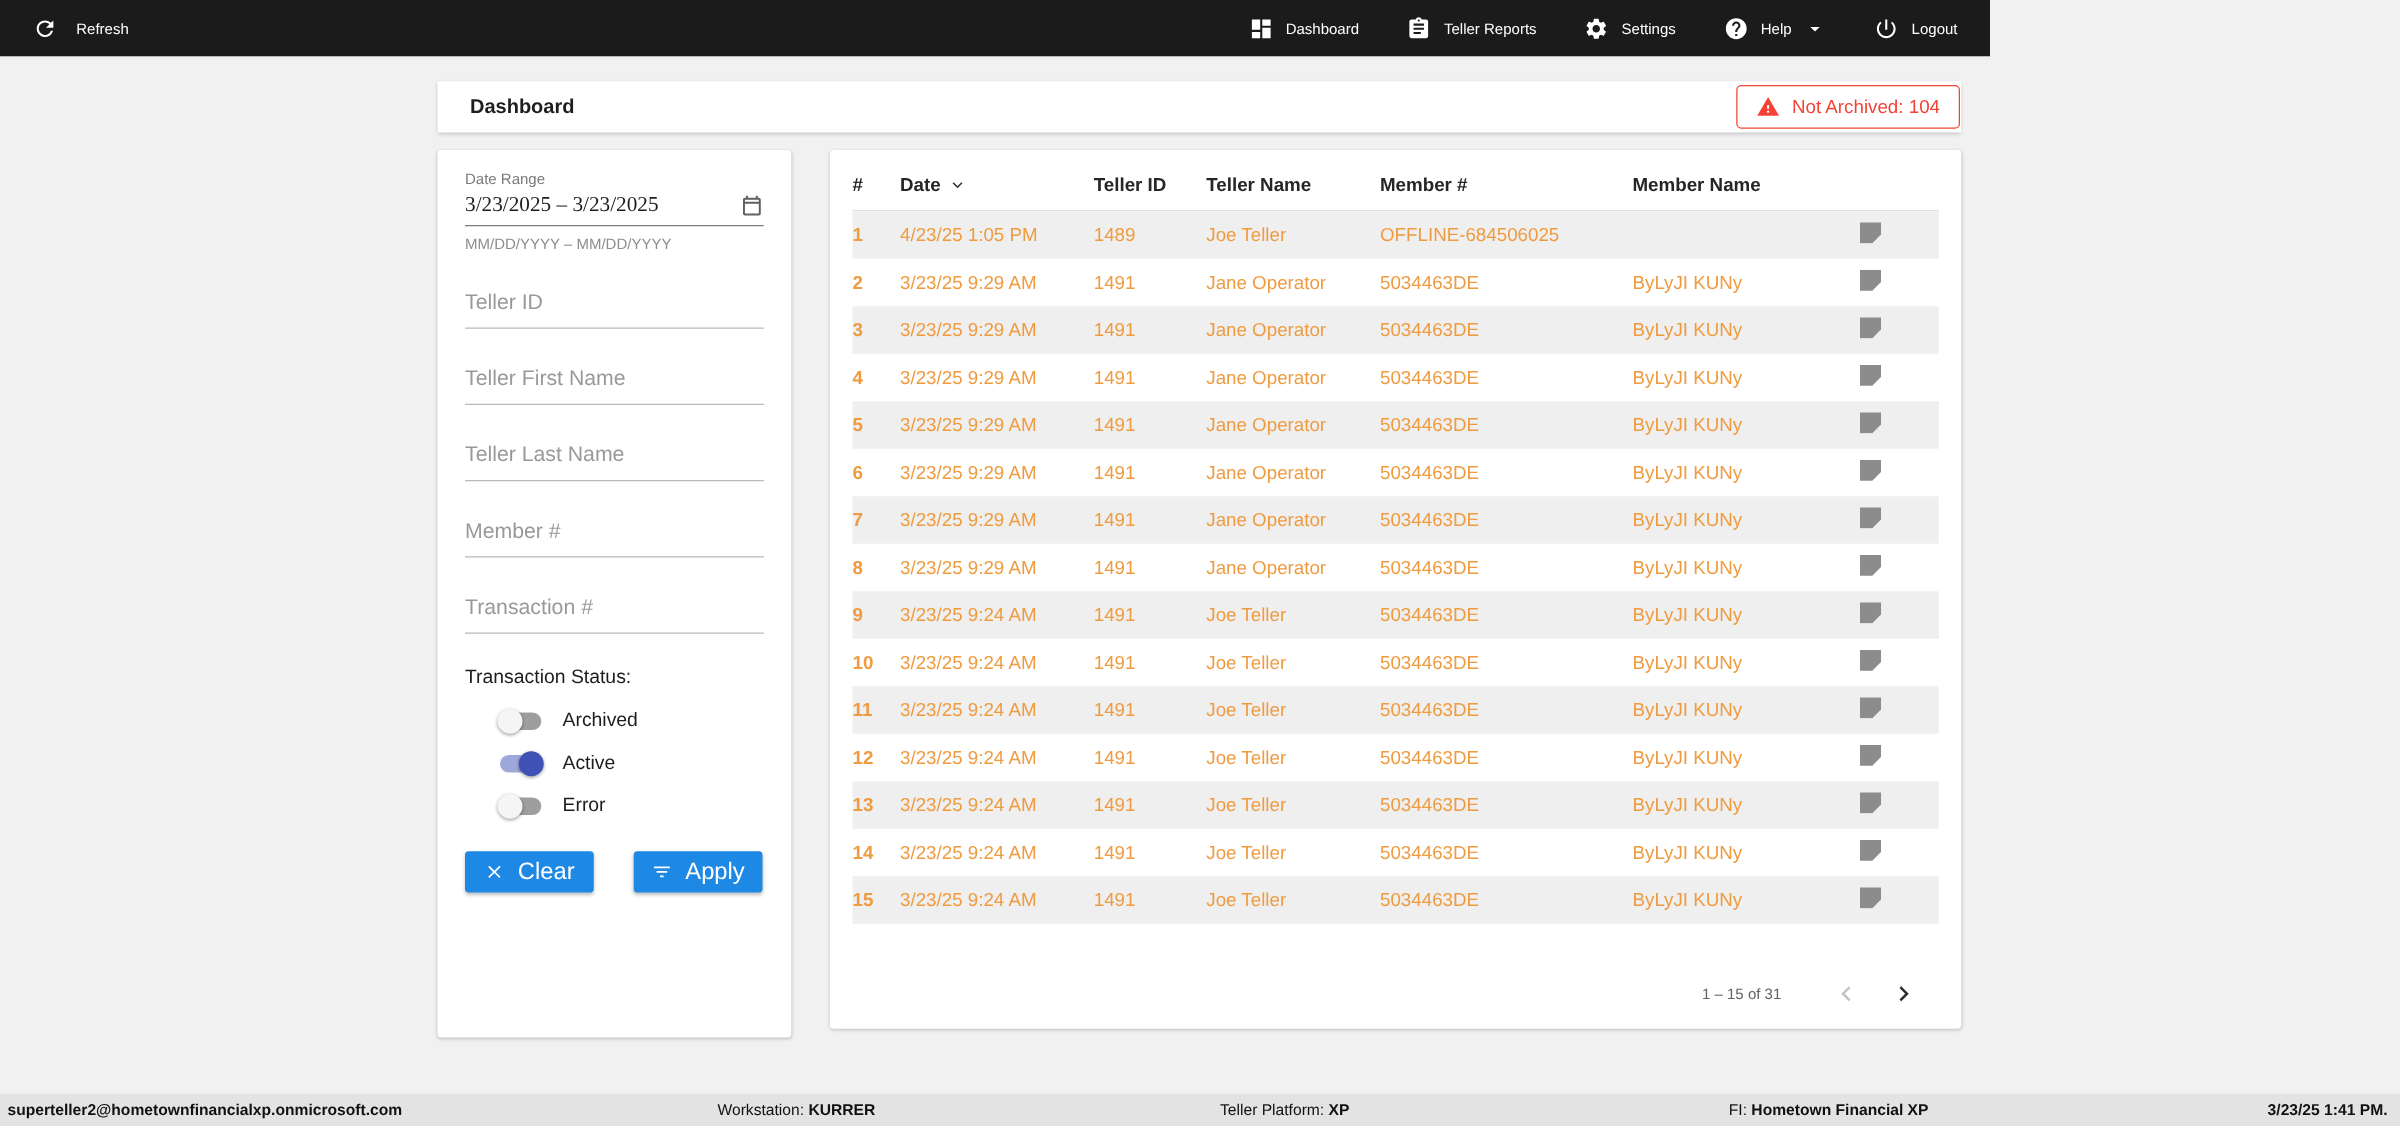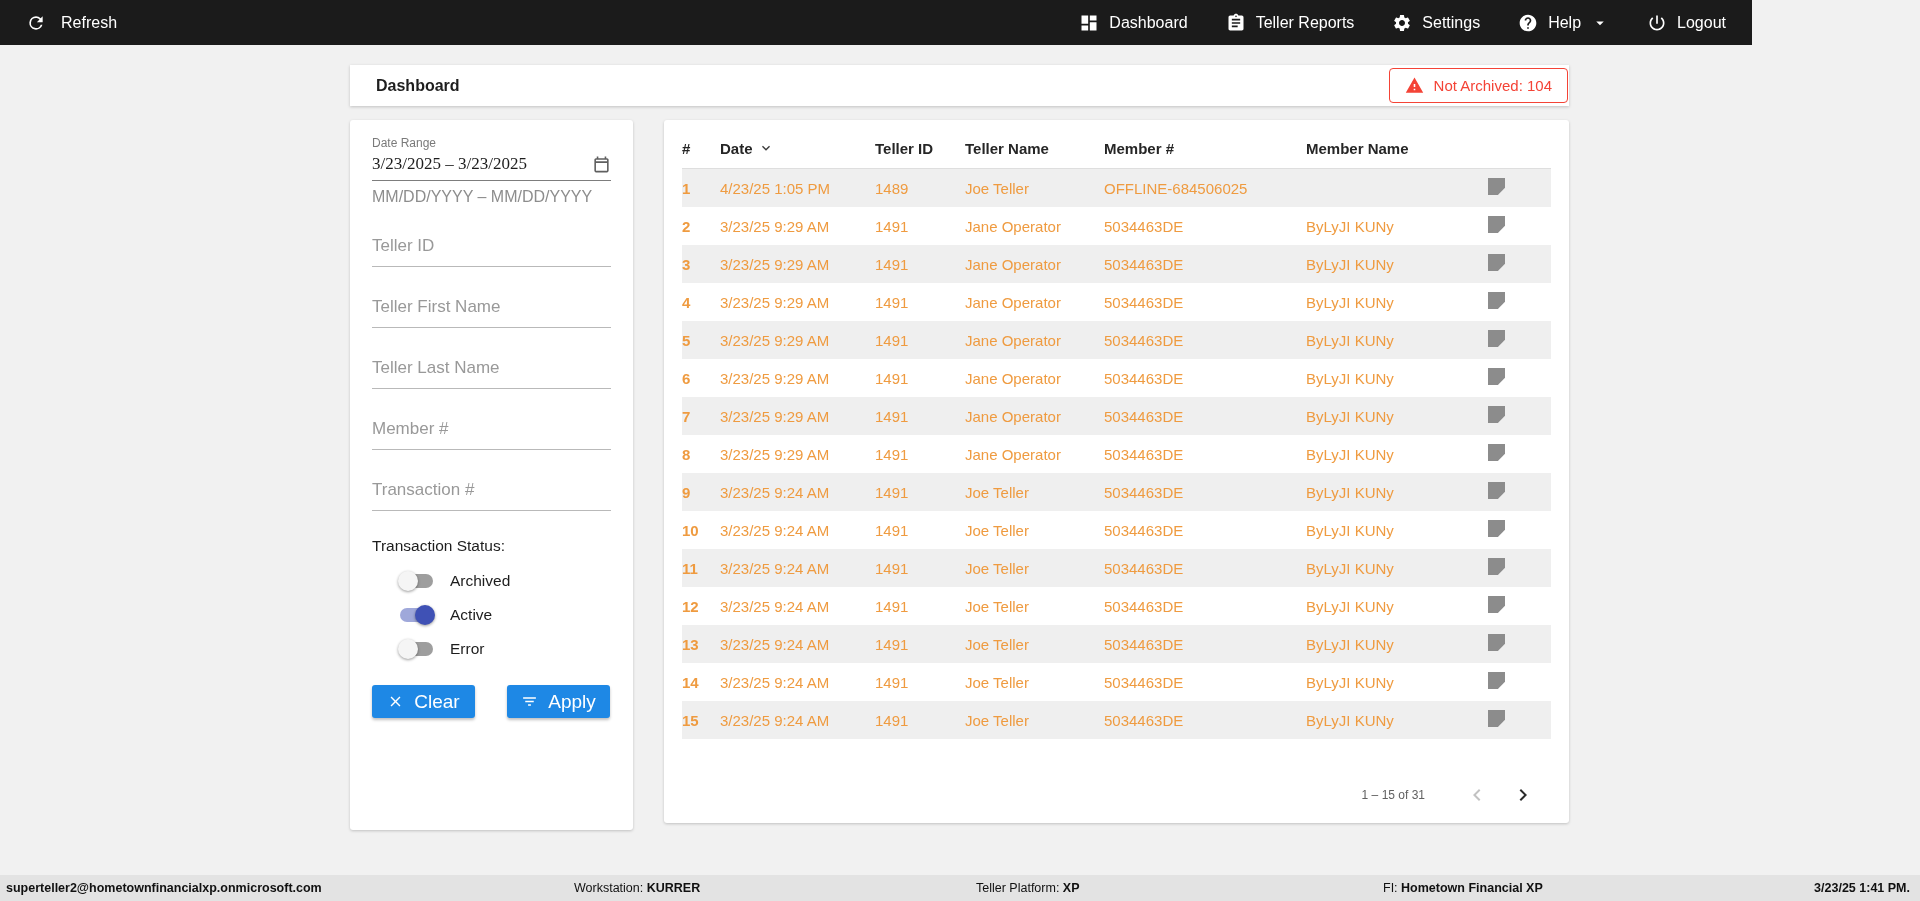--- a/index.html
+++ b/index.html
@@ -5,22 +5,22 @@
   html,body{margin:0;padding:0;}
   body{
     width:1920px;height:901px;position:relative;overflow:hidden;
     background:#f1f1f1;
     font-family:"Liberation Sans","DejaVu Sans",sans-serif;
     --accent_orange:#ef9b40;--accent_blue:#1e88e5;--toggle_blue:#3f51b5;--alert_red:#f44336;
   }
   svg{display:block;}
 
   
-  .navbar{position:absolute;top:0;left:0;width:1752px;height:45px;background:#1b1b1b;color:#fff;
-    display:flex;align-items:center;justify-content:space-between;padding:0 26px;box-sizing:border-box;font-size:16px;}
+  .navbar{position:absolute;top:0;left:0;width:1592px;height:45px;background:#1b1b1b;color:#fff;
+    display:flex;align-items:center;justify-content:space-between;padding:0 26px;box-sizing:border-box;font-size:12px;}
   .nav-left{display:flex;align-items:center;gap:15px;cursor:pointer;}
   .nav-right{display:flex;align-items:center;gap:38px;}
   .nav-item{display:flex;align-items:center;gap:10px;cursor:pointer;}
   .nav-item svg,.nav-left svg{fill:#fff;}
 
   
   .header-card{position:absolute;left:350px;top:65px;width:1219px;height:41px;background:#fff;
     box-shadow:0 1px 3px rgba(0,0,0,.2);}
   .header-title{position:absolute;left:26px;top:50%;transform:translateY(-50%);
     font-size:16px;font-weight:bold;color:#1e1e1e;}
@@ -30,21 +30,21 @@
   .badge svg{fill:var(--alert_red);}
 
   
   .filter-card{position:absolute;left:350px;top:120px;width:283px;height:710px;background:#fff;
     box-shadow:0 1px 3px rgba(0,0,0,.2);border-radius:3px;box-sizing:border-box;padding:16px 22px;}
   .f-caption{font-size:12px;color:#7a7a7a;}
   .date-field{display:flex;align-items:flex-end;border-bottom:1px solid #7d7d7d;padding:4px 0 6px;}
   .date-input{flex:1;border:0;outline:0;background:transparent;font-size:17px;color:#1d1d1d;
     font-family:Liberation Serif, serif;padding:0;min-width:0;}
   .cal-icon{fill:#5f5f5f;cursor:pointer;flex:none;}
-  .f-hint{font-size:16px;color:#8d8d8d;margin-top:7px;}
+  .f-hint{font-size:12px;color:#8d8d8d;margin-top:7px;}
   .f-input{display:block;width:100%;border:0;border-bottom:1px solid #b9b9b9;outline:0;background:transparent;
     font-size:17px;color:#1d1d1d;font-family:inherit;padding:6px 0 10px;margin-top:24px;box-sizing:border-box;}
   .f-input::placeholder{color:#999;}
   .status-label{margin-top:26px;font-size:15.5px;color:#1d1d1d;}
   .toggles{margin-top:16px;display:flex;flex-direction:column;gap:14px;padding-left:26px;}
   .toggle-row{display:flex;align-items:center;gap:15px;height:20px;}
   .switch{position:relative;width:37px;height:20px;cursor:pointer;flex:none;}
   .switch .track{position:absolute;left:2px;top:3px;width:33px;height:14px;border-radius:7px;background:rgba(0,0,0,.38);}
   .switch .thumb{position:absolute;left:0;top:0;width:20px;height:20px;border-radius:50%;background:#f5f5f5;
     box-shadow:0 1px 3px rgba(0,0,0,.4);}

